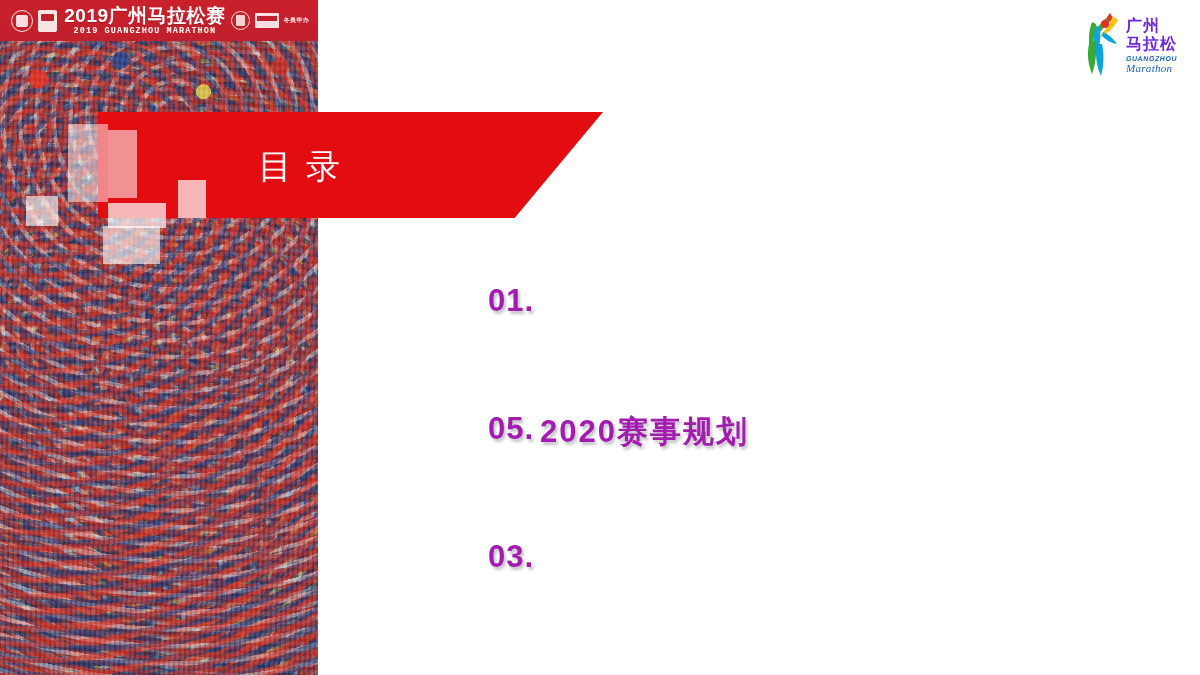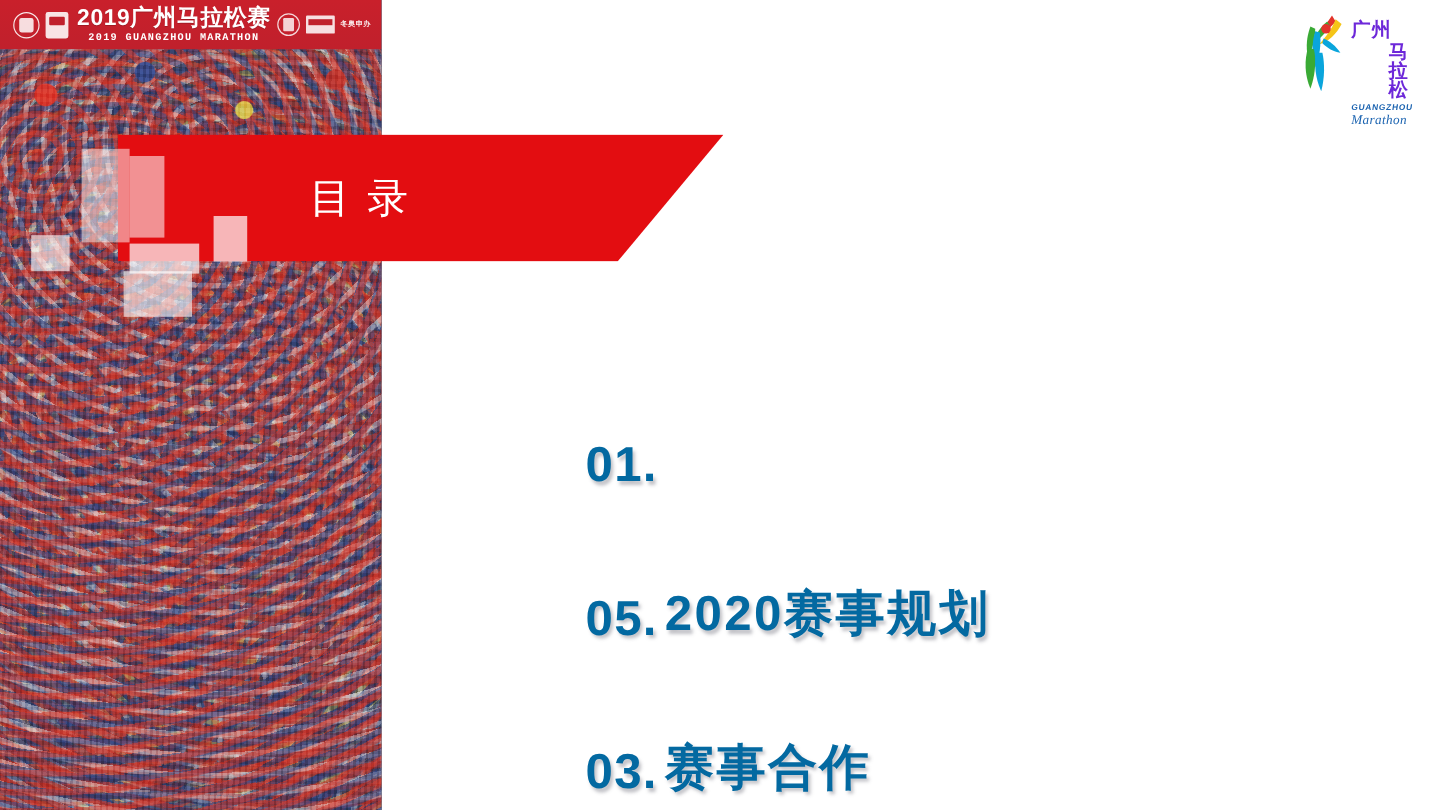--- a/index.html
+++ b/index.html
@@ -200,24 +200,24 @@
 
   
   .toc {
     position: absolute;
     left: 488px;
     top: 283px;
     width: 660px;
   }
   .toc-item {
     display: flex;
-    align-items: flex-end;
+    align-items: flex-start;
     height: 128px;
-    color: #0369a1;
-    font-size: 41px;
+    color: #a21caf;
+    font-size: 31px;
     font-weight: 700;
     text-shadow: 2px 3px 3px rgba(120,120,130,.45);
     white-space: nowrap;
   }
   .toc-num {
     letter-spacing: 1px;
     margin-right: 6px;
   }
   .toc-label {
     letter-spacing: 2px;
@@ -238,21 +238,21 @@
     top: 10px;
     line-height: 1;
   }
   .gz-logo .wm-cn1, .gz-logo .wm-cn2 {
     display: block;
     color: #6d28d9;
     font-size: 16px;
     font-weight: 700;
     letter-spacing: 1px;
   }
-  .gz-logo .wm-cn2 { margin-top: 2px; margin-left: 31px; }
+  .gz-logo .wm-cn2 { margin-top: 2px; }
   .gz-logo .wm-en1 {
     display: block;
     color: #1b63b0;
     font-size: 7px;
     font-weight: 700;
     letter-spacing: .6px;
     margin-top: 3px;
     transform: skewX(-8deg);
   }
   .gz-logo .wm-en2 {
@@ -305,21 +305,20 @@
   <div class="toc">
     <div class="toc-item">
       <span class="toc-num">01.</span>
     </div>
     <div class="toc-item">
       <span class="toc-num">05.</span>
       <span class="toc-label">2020赛事规划</span>
     </div>
     <div class="toc-item">
       <span class="toc-num">03.</span>
-      <span class="toc-label">赛事合作</span>
     </div>
   </div>
 
   <div class="gz-logo">
     <svg class="runner" width="48" height="70" viewBox="0 0 48 70">
       <path d="M30 3 C26 9, 22 14, 19 19 C24 17, 29 13, 33 8 Z" fill="#e2332a"></path>
       <path d="M33 6 C30 14, 25 21, 19 27 C27 25, 34 18, 38 10 Z" fill="#f5c518"></path>
       <path d="M26 8 C20 13, 16 19, 14 26 C20 23, 25 17, 28 11 Z" fill="#3aaa35"></path>
       <path d="M12 12 C9 20, 8 29, 10 38 C14 31, 16 22, 16 14 Z" fill="#3aaa35"></path>
       <path d="M16 16 C13 26, 13 36, 16 46 C20 37, 21 26, 20 17 Z" fill="#0aa5dc"></path>

